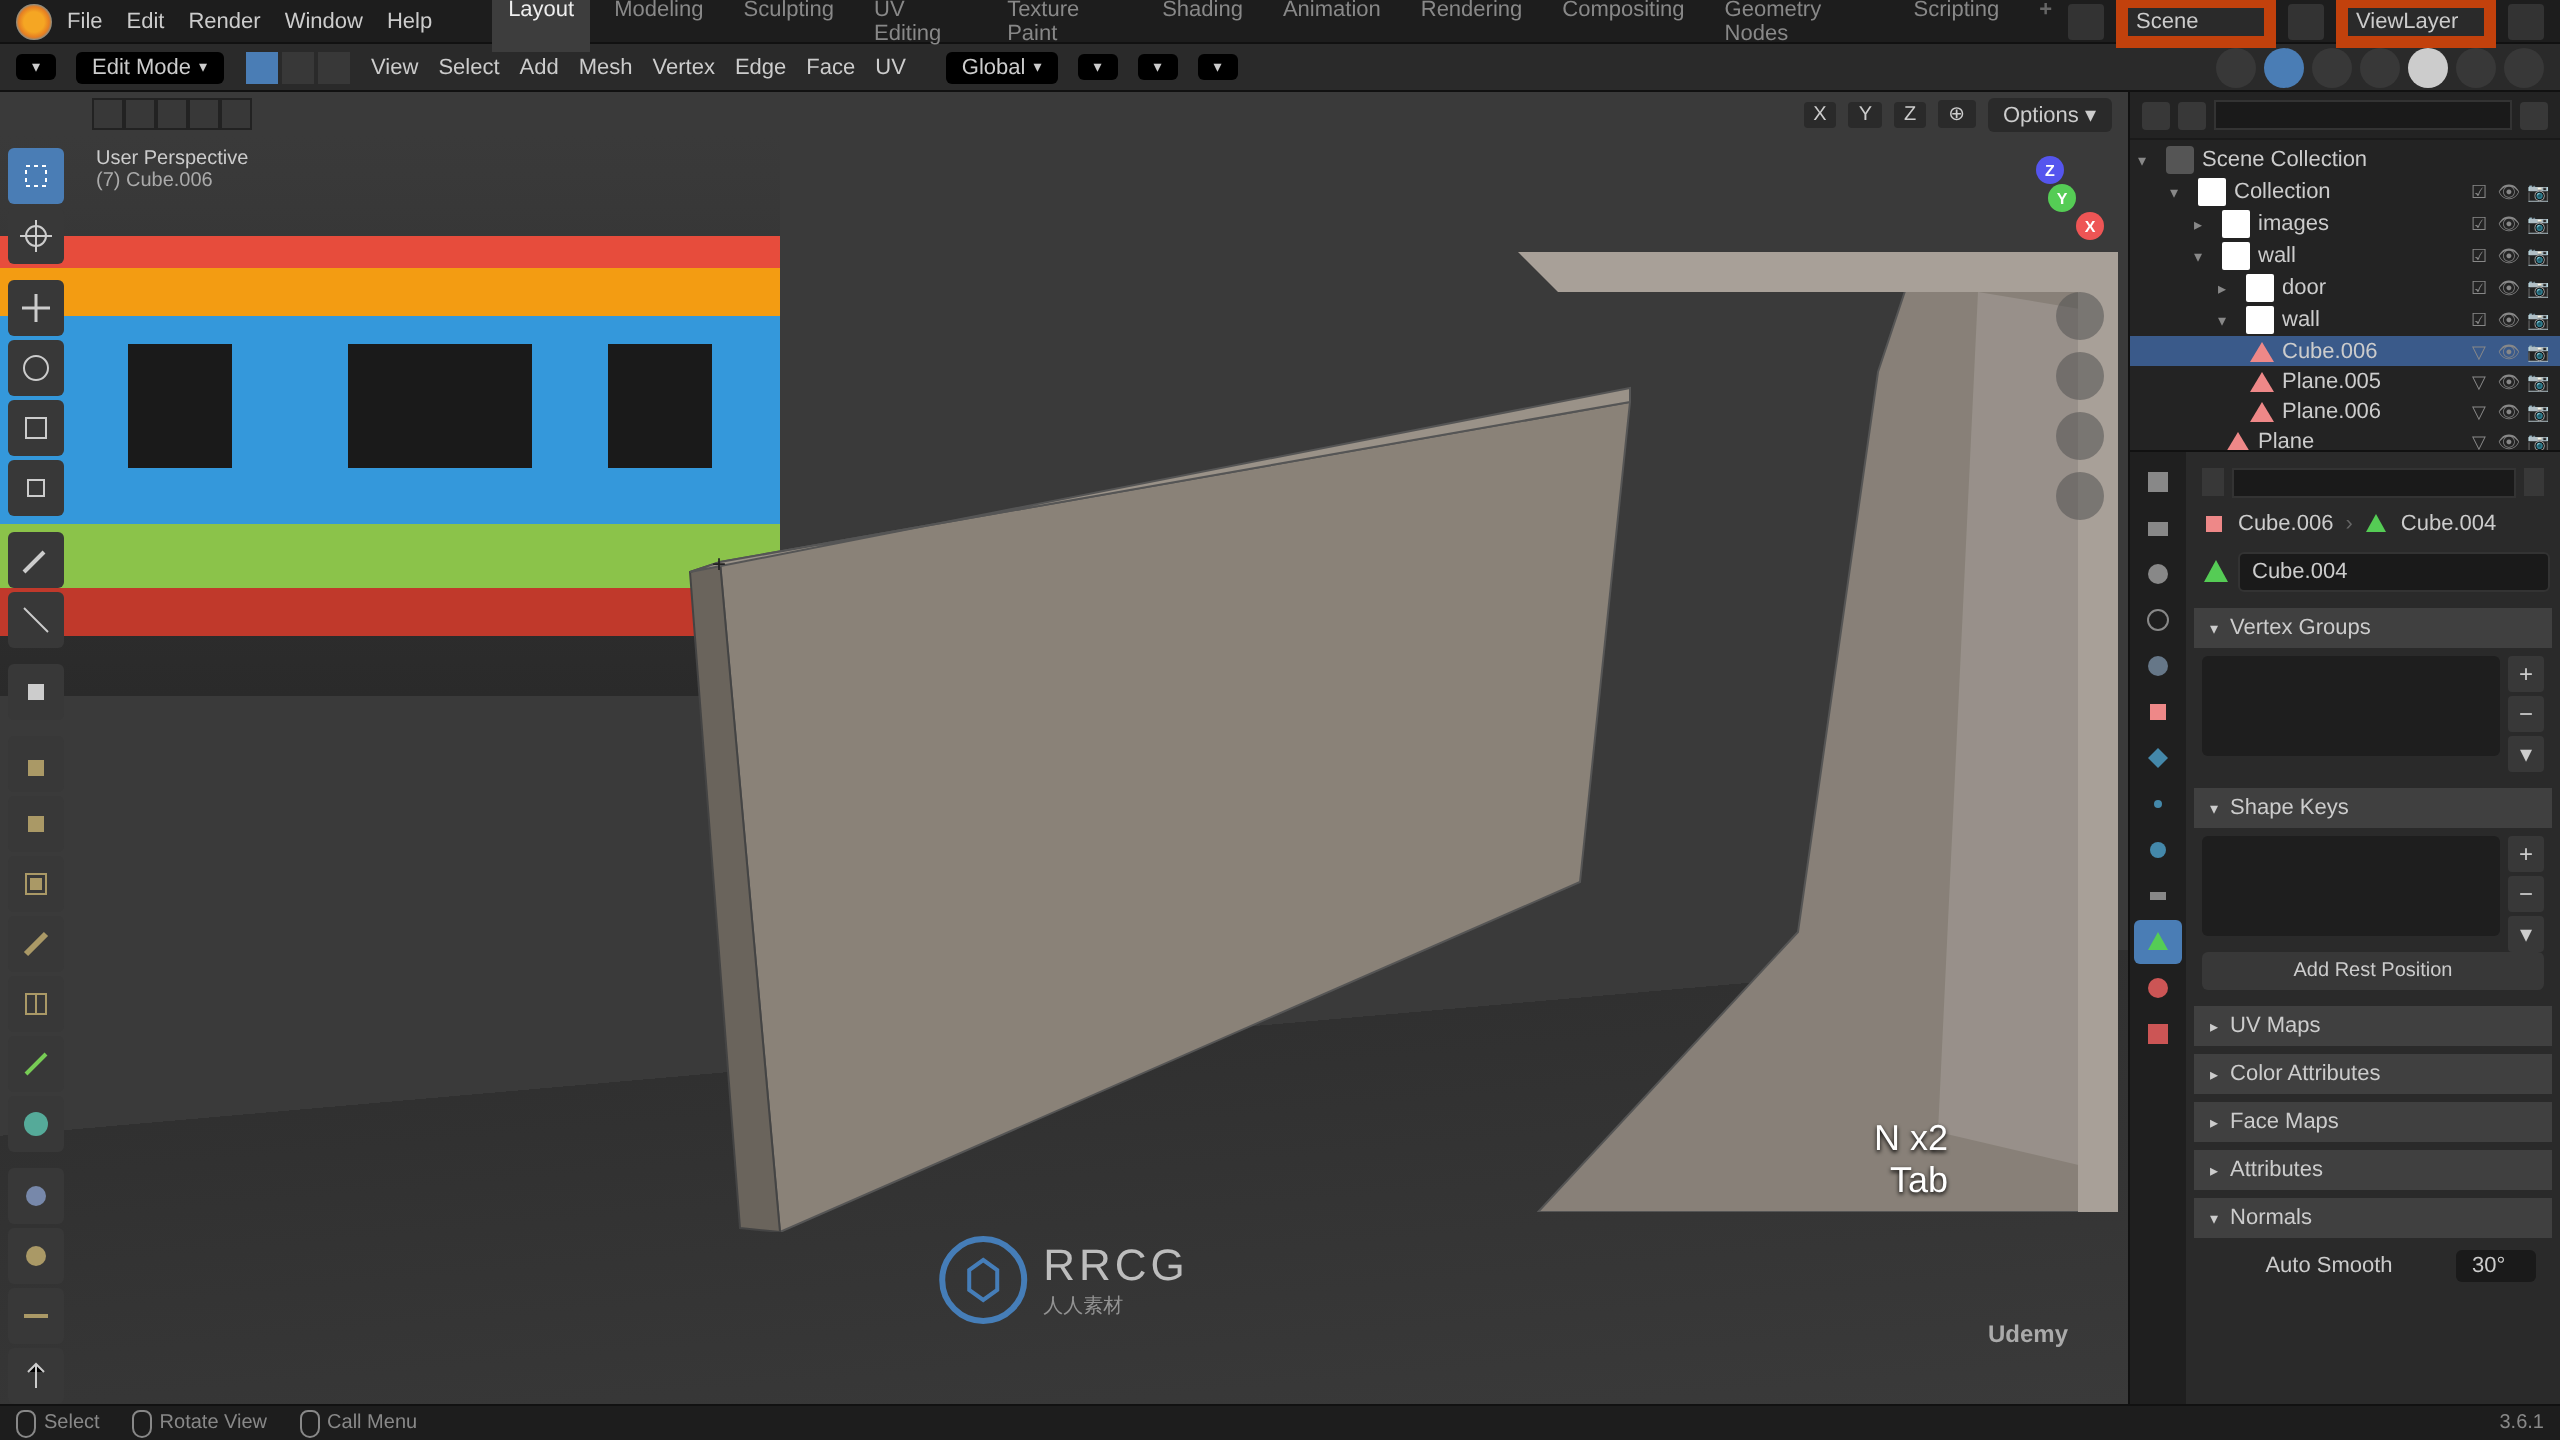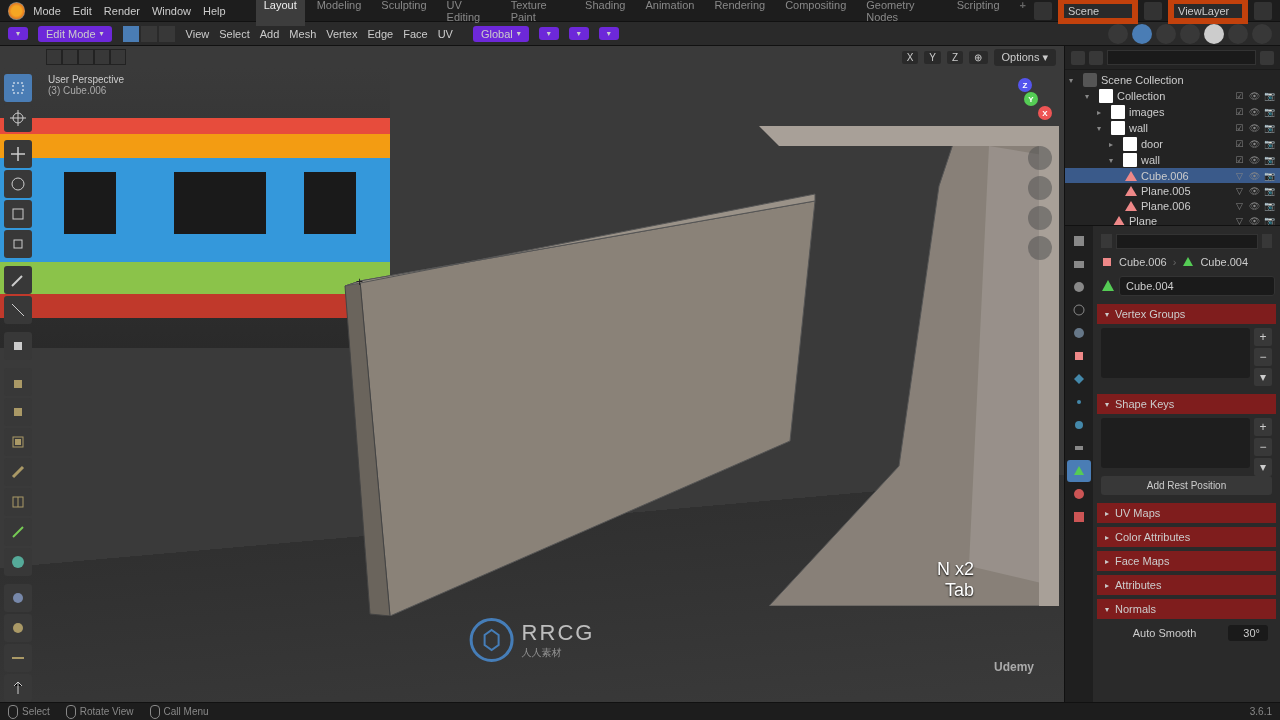--- a/index.html
+++ b/index.html
@@ -13,21 +13,21 @@
     .top-menu .tabs span { padding: 3px 8px; cursor: pointer; color: #888; }
     .top-menu .tabs span.active { background: #3d3d3d; color: #eee; border-radius: 3px 3px 0 0; }
     .top-menu .tabs .plus { color: #666; font-weight: bold; }
     .top-menu .right { margin-left: auto; display: flex; align-items: center; gap: 6px; }
     .top-menu .right input { background: #2a2a2a; border: 6px solid #c2410c; color: #ccc; padding: 1px 4px; font-size: 11px; width: 80px; }
     .top-menu .right .icon-btn { width: 18px; height: 18px; background: #333; border-radius: 2px; }
     .logo { width: 18px; height: 18px; background: radial-gradient(circle, #f5a623 40%, #e67e22 60%, #3498db 80%); border-radius: 50%; margin-right: 8px; }
     
     
     .sub-toolbar { height: 24px; background: #2a2a2a; display: flex; align-items: center; padding: 0 8px; gap: 10px; border-bottom: 1px solid #111; }
-    .sub-toolbar .dropdown { background: #6d28d9; padding: 2px 8px; border-radius: 3px; display: flex; align-items: center; gap: 4px; }
+    .sub-toolbar .dropdown { background: #000000; padding: 2px 8px; border-radius: 3px; display: flex; align-items: center; gap: 4px; }
     .sub-toolbar .dropdown::after { content: '▾'; font-size: 8px; }
     .sub-toolbar .btn-group { display: flex; }
     .sub-toolbar .btn-group .btn { width: 18px; height: 18px; background: #383838; border: 1px solid #2a2a2a; }
     .sub-toolbar .btn-group .btn.active { background: #4a7db5; }
     .sub-toolbar span.menu-item { cursor: pointer; }
     .sub-toolbar .right-tools { margin-left: auto; display: flex; gap: 4px; }
     .sub-toolbar .circle-btn { width: 20px; height: 20px; border-radius: 50%; background: #383838; }
     
     
     .main-layout { display: flex; height: calc(100% - 46px - 18px); }
@@ -116,47 +116,47 @@
     .prop-content { flex: 1; padding: 4px; overflow-y: auto; }
     .prop-header { height: 22px; display: flex; align-items: center; gap: 4px; padding: 0 4px; font-size: 10px; }
     .prop-header input { flex: 1; background: #1a1a1a; border: 1px solid #333; color: #ccc; padding: 1px 4px; font-size: 10px; }
     .breadcrumb { display: flex; align-items: center; gap: 6px; padding: 4px; font-size: 11px; }
     .breadcrumb .bc-sep { color: #666; }
     .name-field { display: flex; padding: 4px; gap: 4px; }
     .name-field input { flex: 1; background: #1a1a1a; border: 1px solid #333; color: #ccc; padding: 3px 6px; font-size: 11px; border-radius: 3px; }
     .name-field .pin { width: 20px; height: 20px; background: #383838; border-radius: 3px; }
     
     .panel-section { margin-top: 4px; }
-    .panel-section .section-header { background: #7f1d1d; padding: 4px 8px; display: flex; align-items: center; gap: 6px; cursor: pointer; text-align: right; }
+    .panel-section .section-header { background: #404040; padding: 4px 8px; display: flex; align-items: center; gap: 6px; cursor: pointer; text-align: right; }
     .panel-section .section-header::before { content: '▾'; font-size: 8px; }
     .panel-section.collapsed .section-header::before { content: '▸'; }
     .panel-section .section-body { padding: 4px; }
     .empty-list { height: 50px; background: #1e1e1e; border-radius: 3px; margin-bottom: 4px; }
     .list-controls { display: flex; flex-direction: column; gap: 2px; }
     .list-controls .lc-btn { width: 18px; height: 18px; background: #383838; border-radius: 2px; font-size: 12px; display: flex; align-items: center; justify-content: center; }
     .section-row { display: flex; gap: 4px; }
     .section-row .list-area { flex: 1; }
     .btn-wide { background: #383838; padding: 4px 8px; border-radius: 3px; font-size: 10px; text-align: center; }
     .slider-row { display: flex; gap: 4px; padding: 2px 4px; align-items: center; }
     .slider-row .label { flex: 1; text-align: center; }
-    .slider-row .val { background: #1a1a1a; padding: 2px 8px; border-radius: 3px; min-width: 40px; text-align: right; }
+    .slider-row .val { background: #1a1a1a; padding: 2px 8px; border-radius: 3px; min-width: 40px; text-align: left; }
     
     
     .status-bar { height: 18px; background: #1d1d1d; display: flex; align-items: center; padding: 0 8px; gap: 16px; font-size: 10px; color: #888; border-top: 1px solid #111; }
     .status-bar .status-item { display: flex; align-items: center; gap: 4px; }
     .status-bar .mouse-icon { width: 10px; height: 14px; border: 1px solid #888; border-radius: 4px 4px 5px 5px; }
     .status-bar .version { margin-left: auto; }
   </style>
 </head>
 <body>
 
 <div class="top-menu">
   <div class="logo"></div>
   <div class="left">
-    <span>Mode</span>
+    <span>File</span>
     <span>Edit</span>
     <span>Render</span>
     <span>Window</span>
     <span>Help</span>
   </div>
   <div class="tabs">
     <span class="active">Layout</span>
     <span>Modeling</span>
     <span>Sculpting</span>
     <span>UV Editing</span>
@@ -255,21 +255,21 @@
         <div class="axis-btn">X</div>
         <div class="axis-btn">Y</div>
         <div class="axis-btn">Z</div>
         <div class="axis-btn">⊕</div>
         <div class="options-btn"><span>Options</span> ▾</div>
       </div>
     </div>
 
     <div class="viewport-info">
       <div class="line1">User Perspective</div>
-      <div class="line2">(3) Cube.006</div>
+      <div class="line2">(7) Cube.006</div>
     </div>
 
     <div class="left-toolbar">
       <div class="tool active">
           <svg>
             <rect x="3" y="3" width="10" height="10" fill="none" stroke="#fff" stroke-dasharray="2"></rect>
           </svg>
         </div>
       <div class="tool">
           <svg>

